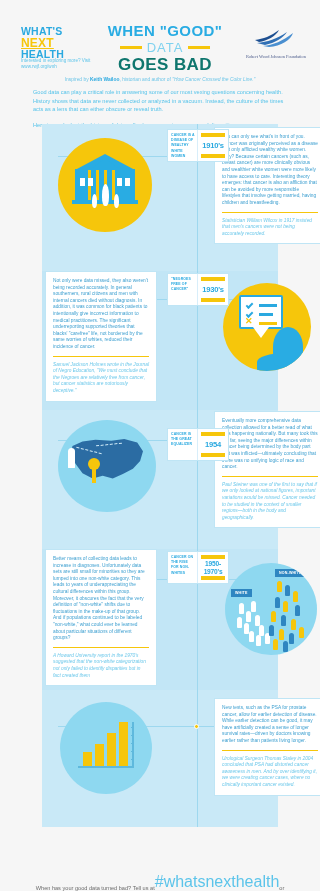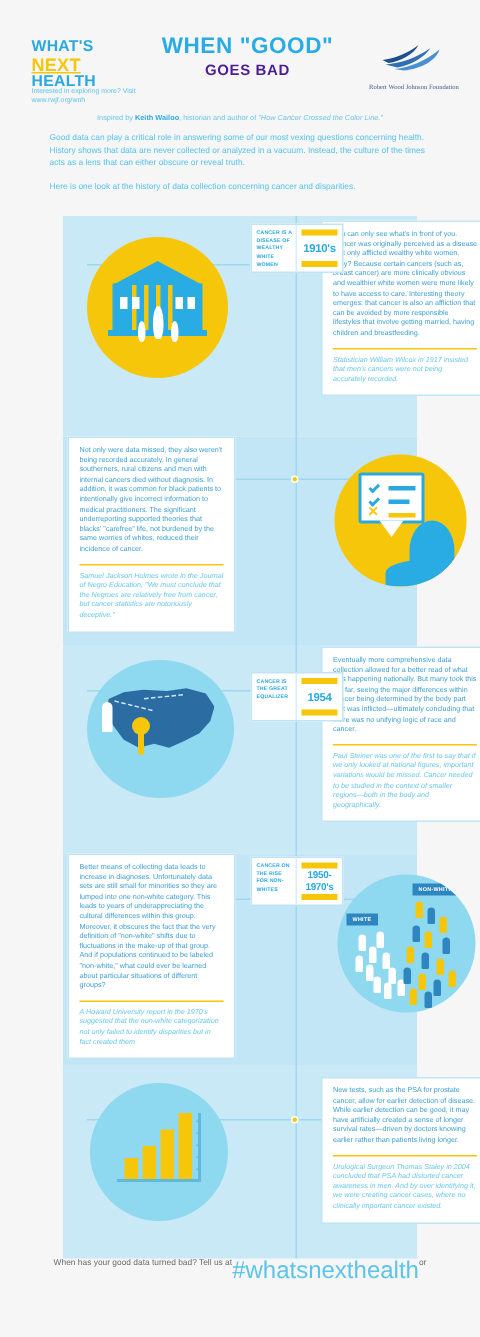--- a/index.html
+++ b/index.html
@@ -5,37 +5,37 @@
   * { box-sizing: border-box; margin: 0; padding: 0; }
   html, body {
     width: 320px; height: 891px;
     background: #f4f4f4;
     font-family: "Liberation Sans", sans-serif;
     overflow: hidden;
   }
   .page { position: relative; width: 320px; height: 891px; background: #f6f6f6; }
 
   
-  .header { position: relative; height: 144px; background: #f6f6f6; }
+  .header { position: relative; height: 124px; background: #f6f6f6; }
 
   .wnh-logo { position: absolute; left: 21px; top: 26px; width: 86px; }
   .wnh-line { font-weight: bold; font-size: 10.5px; line-height: 10.5px;
               letter-spacing: .2px; color: #2aa9e0; }
   .wnh-line.y { color: #f6c60b; font-size: 12px; line-height: 12px; text-decoration: underline; }
   .wnh-sub { position: absolute; left: 21px; top: 58px; width: 100px;
              font-size: 4.6px; line-height: 6.2px; color: #5cc4ea; }
 
   .title { position: absolute; left: 95px; top: 22px; width: 140px; text-align: center; }
   .t1 { font-size: 15px; font-weight: bold; color: #29ace3; letter-spacing: .4px;
         line-height: 17px; }
   .t2row { display: flex; align-items: center; justify-content: center; gap: 5px;
            margin: 1px 0; }
   .t2dash { width: 22px; height: 3.5px; background: #f6c60b; }
   .t2 { font-size: 13px; color: #7fd2ef; letter-spacing: 1px; line-height: 15px; }
-  .t3 { font-size: 10px; font-weight: bold; color: #4c1d95; letter-spacing: .4px;
+  .t3 { font-size: 17px; font-weight: bold; color: #0f766e; letter-spacing: .4px;
         line-height: 17px; }
 
   .rwjf { position: absolute; right: 12px; top: 28px; width: 64px; text-align: center; }
   .rwjf-name { font-family: "Liberation Serif", serif; font-size: 4.4px;
                line-height: 5.4px; color: #4a5a8a; margin-top: 2px; text-align: left;
                padding-left: 2px; }
 
   .inspired { position: absolute; left: 0; top: 77px; width: 320px; text-align: center;
               font-size: 4.9px; color: #6ec6e8; }
   .inspired b { color: #2aa9e0; }
@@ -140,41 +140,46 @@
          font-weight: bold; padding: 2px 4px; letter-spacing: .2px; }
 
   
   .chart { position: absolute; left: 18px; top: 18px; width: 56px; height: 48px; }
   .caxis { position: absolute; background: #5fb9dd; }
   .bar { position: absolute; bottom: 2px; background: #f6c60b; width: 9px; }
   .ctick { position: absolute; right: 0; width: 3px; height: 1px; background: #5fb9dd; }
 
   
   .footer { position: absolute; left: 0; bottom: 0; width: 320px; height: 52px;
-            background: #f6f6f6; display: flex; align-items: flex-start;
+            background: #f6f6f6; display: flex; align-items: flex-end;
             justify-content: center; }
   .footer span { font-size: 5.6px; color: #6b6b6b; }
   .footer a { color: #5cc4ea; text-decoration: none; }
 </style>
 </head>
 <body>
 
 <div class="page">
 
   <div class="header">
 
     <div class="wnh-logo">
       <div class="wnh-line">WHAT'S</div>
       <div class="wnh-line y">NEXT</div>
       <div class="wnh-line">HEALTH</div>
     </div>
     <div class="wnh-sub">Interested in exploring more? Visit www.rwjf.org/wnh</div>
 
     <div class="title">
       <div class="t1">WHEN "GOOD"</div>
+      <div class="t2row">
+        <span class="t2dash"></span>
+        <span class="t2">DATA</span>
+        <span class="t2dash"></span>
+      </div>
       <div class="t3">GOES BAD</div>
     </div>
 
     <div class="rwjf">
       <svg width="46" height="20" viewBox="0 0 46 20">
         <path d="M4 15 C14 14, 24 11, 34 4 C30 10, 22 15, 12 17 Z" fill="#2f6fb5"></path>
         <path d="M10 18 C20 17, 30 13, 40 5 C38 12, 28 18, 16 19 Z" fill="#4a8fd0"></path>
         <path d="M2 12 C10 11, 18 8, 26 2 C23 8, 14 13, 6 14 Z" fill="#1d4f91"></path>
       </svg>
       <div class="rwjf-name">Robert Wood Johnson Foundation</div>
@@ -238,20 +243,30 @@
     <div class="band alt" style="height:139px">
       <div class="spine"></div>
       <div class="spine-h" style="top:28px"></div>
       <div class="node" style="top:26px"></div>
 
       <div class="callout" style="left:3px;top:0px">
         <p>Not only were data missed, they also weren't being recorded accurately. In general southerners, rural citizens and men with internal cancers died without diagnosis. In addition, it was common for black patients to intentionally give incorrect information to medical practitioners. The significant underreporting supported theories that blacks' "carefree" life, not burdened by the same worries of whites, reduced their incidence of cancer.</p>
         <p class="quote">Samuel Jackson Holmes wrote in the Journal of Negro Education, "We must conclude that the Negroes are relatively free from cancer, but cancer statistics are notoriously deceptive."</p>
       </div>
 
+      <div class="era" style="left:125px;top:2px">
+        <div class="era-l">
+            <div>"NEGROES FREE OF CANCER"</div>
+          </div>
+        <div class="era-r">
+          <div class="era-bar"></div>
+          <div class="era-year">1930's</div>
+          <div class="era-bar"></div>
+        </div>
+      </div>
 
       <div class="circ yellow" style="left:181px;top:12px;width:88px;height:88px;overflow:hidden">
         <div class="shoulder"></div>
         <div class="head-sil"></div>
         <div class="bubble">
           <span class="tick" style="left:5px;top:6px"></span>
           <span class="bl" style="left:18px;top:7px;width:18px"></span>
           <span class="tick" style="left:5px;top:15px"></span>
           <span class="bl" style="left:18px;top:16px;width:14px"></span>
           <span class="xm" style="left:4px;top:20px">✕</span>

